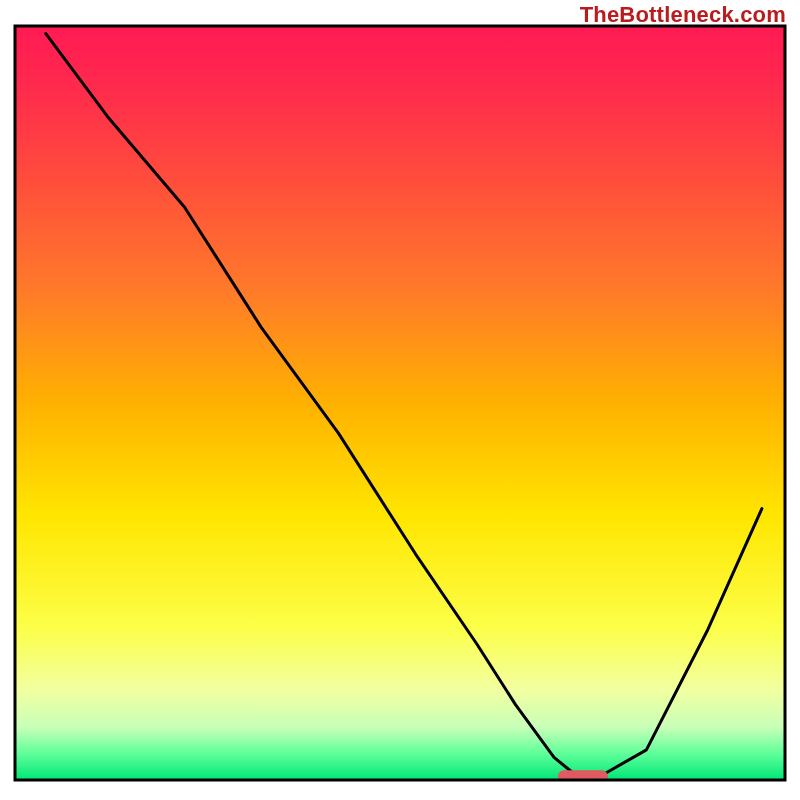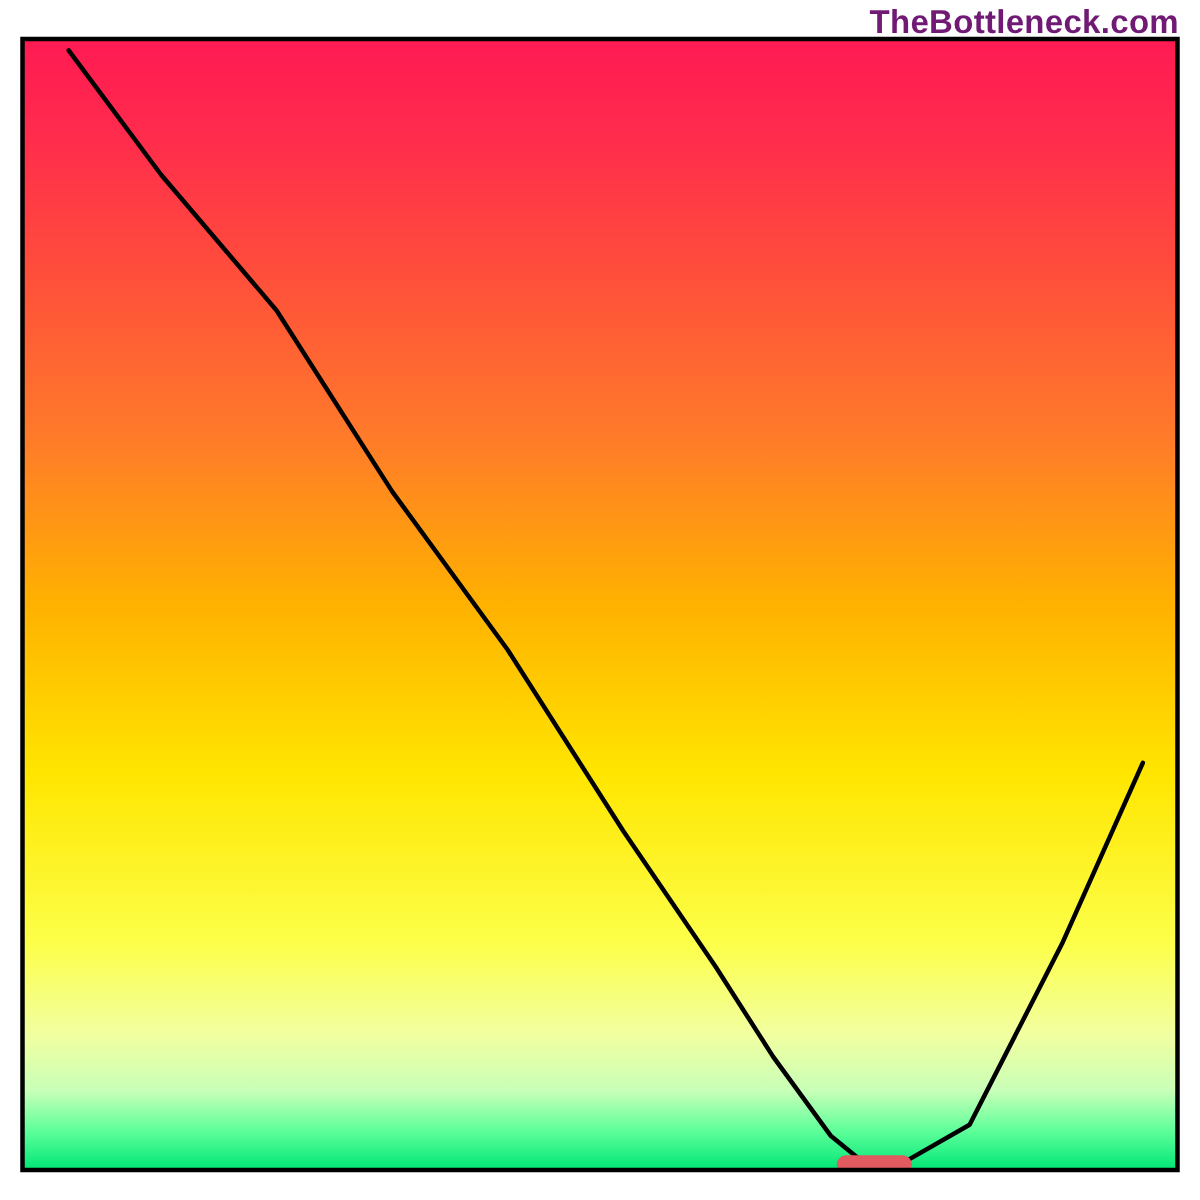--- a/index.html
+++ b/index.html
@@ -22,21 +22,21 @@
     width: 800px;
     height: 800px;
     display: block;
   }
   .watermark {
     position: absolute;
     top: 2px;
     right: 14px;
     font-size: 22px;
     font-weight: 600;
-    color: #701a75;
+    color: #b91c1c;
     letter-spacing: 0.2px;
     user-select: none;
   }
 </style>
 </head>
 <body>
 
 <div class="stage">
 
   <svg class="chart" viewBox="0 0 800 800">

